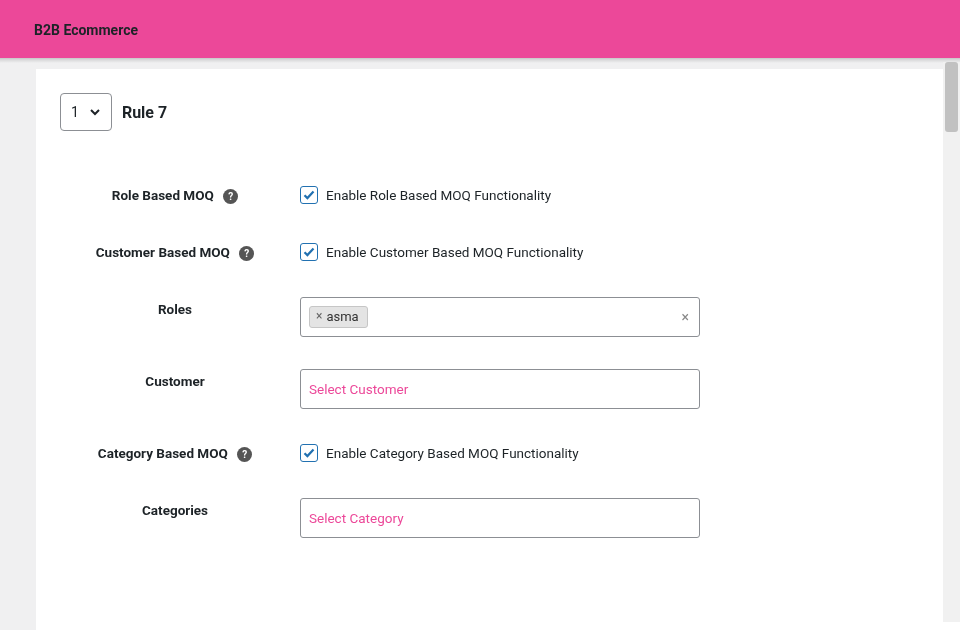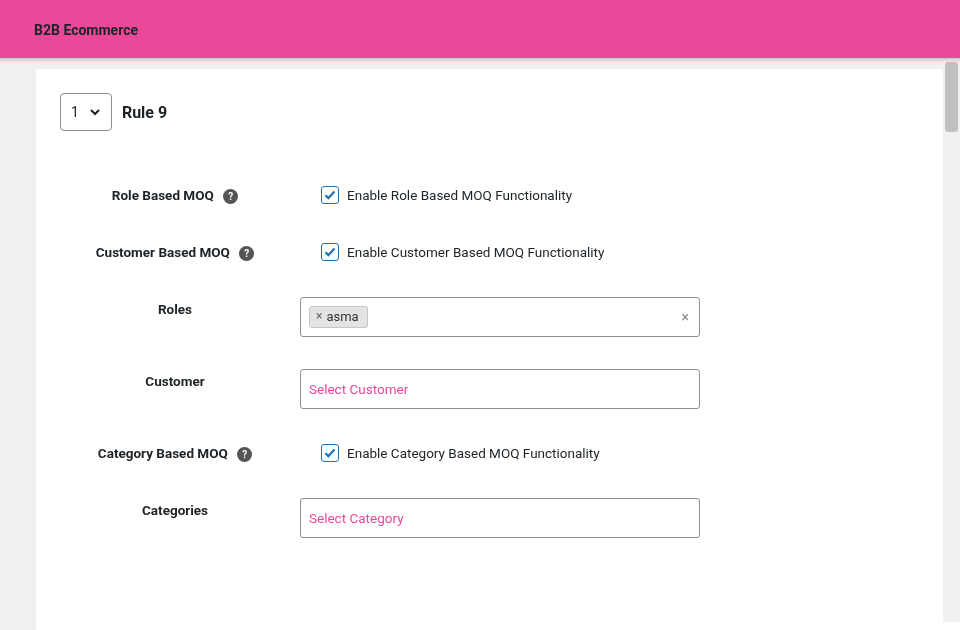--- a/index.html
+++ b/index.html
@@ -86,21 +86,20 @@
       font-size: 10px;
       font-weight: 700;
       align-items: center;
       justify-content: center;
       cursor: help;
     }
     .checkbox-row {
       display: flex;
       align-items: center;
       gap: 8px;
-      margin-left: 21px;
     }
     .wcheck {
       width: 18px;
       height: 18px;
       border: 1px solid #2271b1;
       border-radius: 3px;
       display: inline-flex;
       align-items: center;
       justify-content: center;
       background: #fff;
@@ -182,21 +181,21 @@
 
   <div class="rule-header">
     <div class="rule-select">
       <span>1</span>
       <span class="chev">
         <svg width="12" height="12" viewBox="0 0 12 12">
             <path d="M2 4l4 4 4-4" fill="none" stroke="#1d2327" stroke-width="2"></path>
           </svg>
       </span>
     </div>
-    <div class="rule-title">Rule 9</div>
+    <div class="rule-title">Rule 7</div>
   </div>
 
   <table class="form-table">
     <tbody>
         <tr>
       <th>
         <span>Role Based MOQ</span>
         <span class="help-icon">?</span>
       </th>
       <td>

